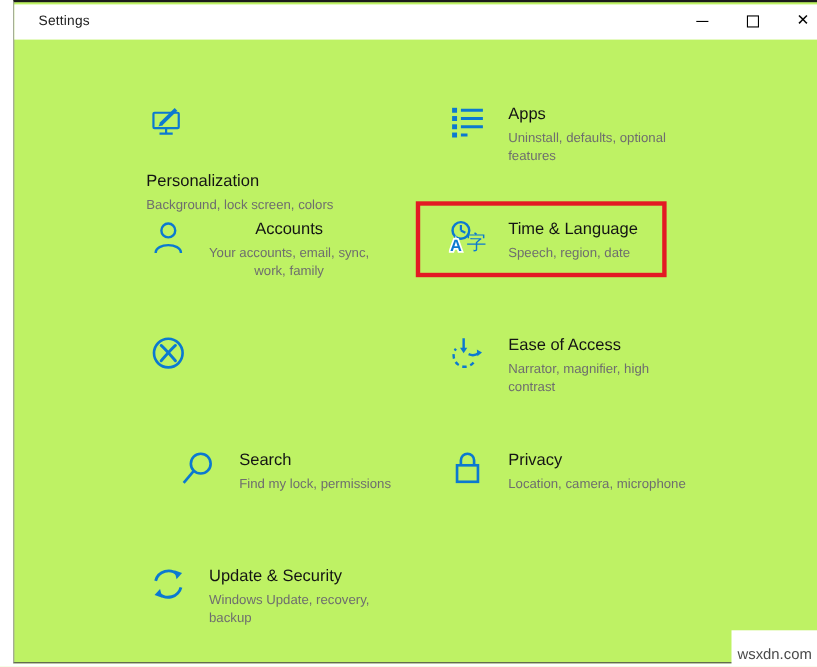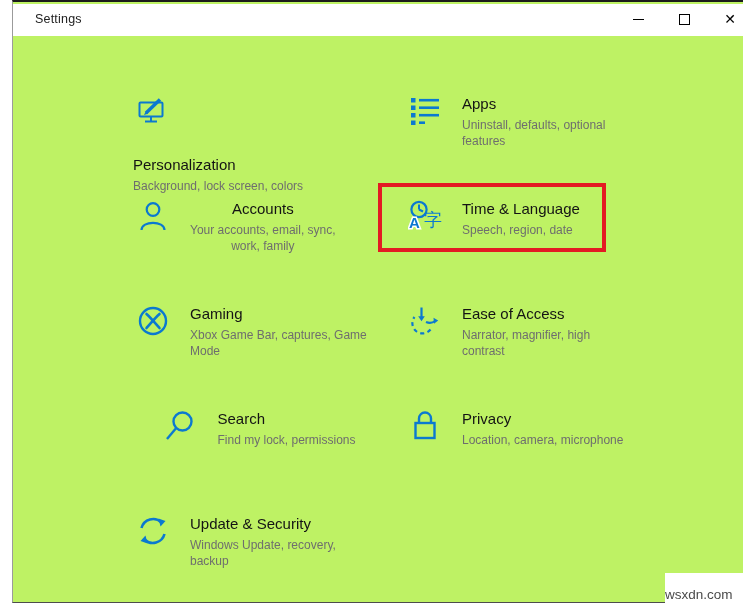--- a/index.html
+++ b/index.html
@@ -38,21 +38,21 @@
   .tile .t-sub{font-size:12px;color:#6e6e6e;line-height:15.5px;white-space:pre-line;}
   .highlight-box{
     position:absolute;left:378px;top:183px;width:228px;height:69px;
     box-sizing:border-box;border:4px solid #e31b23;z-index:5;pointer-events:none;
   }
   .scrollbar-thumb{
     position:absolute;left:737px;top:252px;width:4px;height:350px;background:#8a8a8a;z-index:2;
   }
   .watermark{
     position:absolute;right:0;bottom:0;width:78px;height:33px;background:#fff;z-index:10;
-    display:flex;align-items:flex-end;justify-content:flex-start;
+    display:flex;align-items:flex-end;justify-content:flex-end;
   }
   .watermark span{font-size:13.5px;color:#4a4a4a;padding:0 5px 5px 0;line-height:1;}
 </style>
 </head>
 <body>
 
 <div class="window">
   <div class="titlebar">
     <span class="title">Settings</span>
     <div class="caption-buttons">
@@ -131,25 +131,20 @@
     </span>
   </div>
       <div class="tile" style="left: 120px; top: 298px;">
     <span class="icon-box" style="color: rgb(11, 121, 208);">
           <svg width="34" height="34" viewBox="0 0 34 34">
     <circle cx="17" cy="17" r="13" fill="none" stroke="currentColor" stroke-width="2.4"></circle>
     <path d="M10.5 10 C14 13 20 20 23.5 24" fill="none" stroke="currentColor" stroke-width="2.6" stroke-linecap="round"></path>
     <path d="M23.5 10 C20 13 14 20 10.5 24" fill="none" stroke="currentColor" stroke-width="2.6" stroke-linecap="round"></path>
           </svg>
         </span>
-    <span class="txt">
-      <div class="t-title">Gaming</div>
-      <div class="t-sub">Xbox Game Bar, captures, Game
-Mode</div>
-    </span>
   </div>
       <div class="tile" style="left: 392px; top: 298px;">
     <span class="icon-box" style="color: rgb(11, 121, 208);">
           <svg width="34" height="34" viewBox="0 0 34 34">
     <path d="M22.5 25.5 A10 10 0 1 1 6.5 13" fill="none" stroke="currentColor" stroke-width="2.2" stroke-dasharray="4 3.4"></path>
     <line x1="13.5" y1="3.5" x2="13.5" y2="14" stroke="currentColor" stroke-width="2.2"></line>
     <path d="M10.2 12.2 l3.3 5 3.3-5 z" fill="currentColor"></path>
     <path d="M18 18 c3.5 1.5 6.5 1 9-1" fill="none" stroke="currentColor" stroke-width="2.2"></path>
     <path d="M25.5 13.8 l4.7 2.6 -4.2 3.4 z" fill="currentColor"></path>
           </svg>

